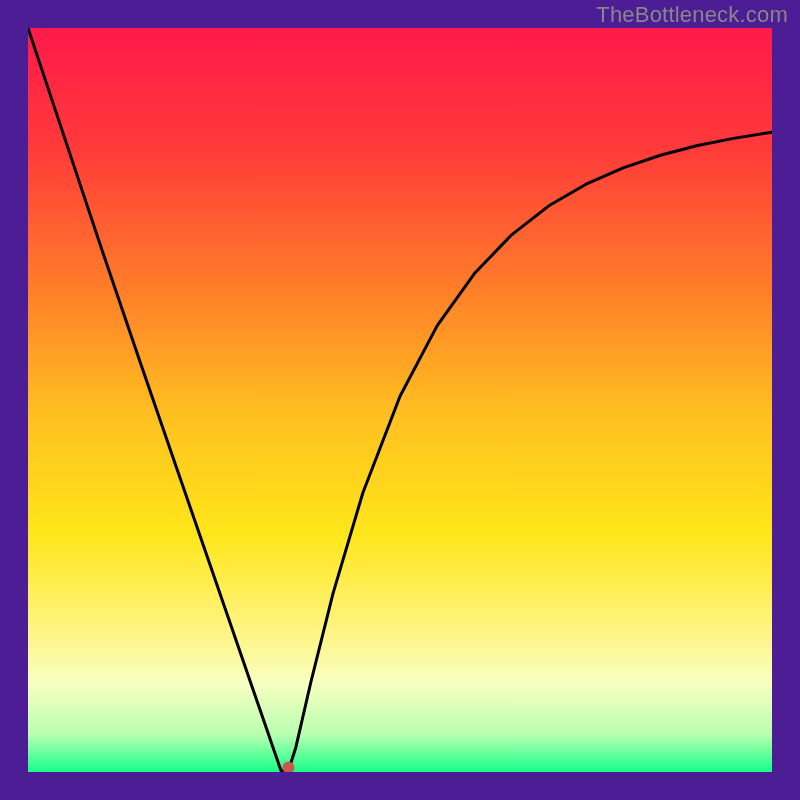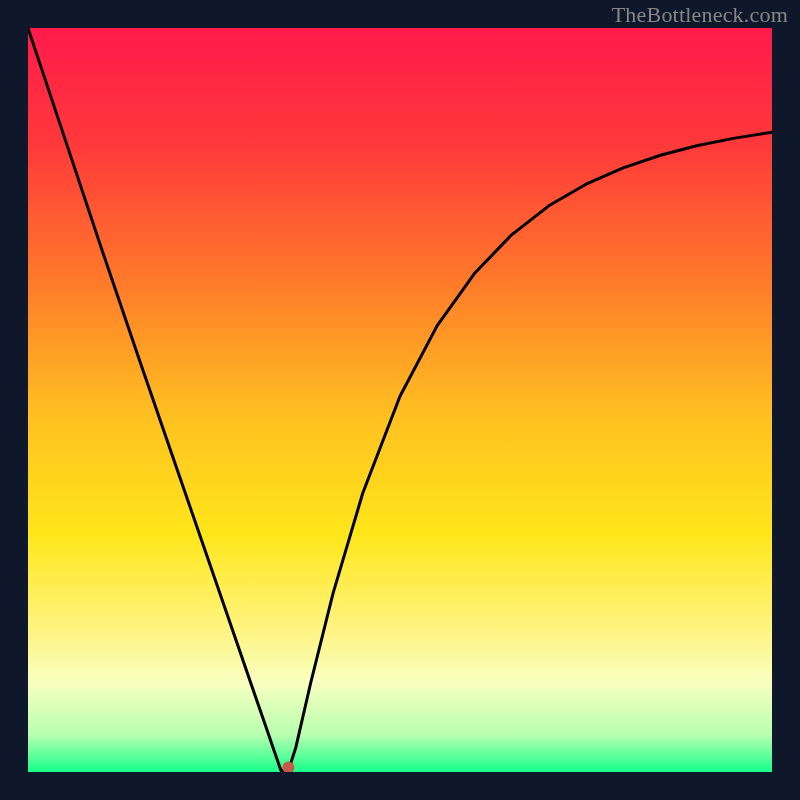--- a/index.html
+++ b/index.html
@@ -10,22 +10,21 @@
     background: #000;
     font-family: Arial, Helvetica, sans-serif;
     overflow: hidden;
   }
   .frame {
     position: absolute;
     left: 0;
     top: 0;
     width: 800px;
     height: 800px;
-    background: #0f172a;
-    font-family: Liberation Serif, serif;
+    background: #4c1d95;
   }
   .plot {
     position: absolute;
     left: 28px;
     top: 28px;
     width: 744px;
     height: 744px;
   }
   .watermark {
     position: absolute;

